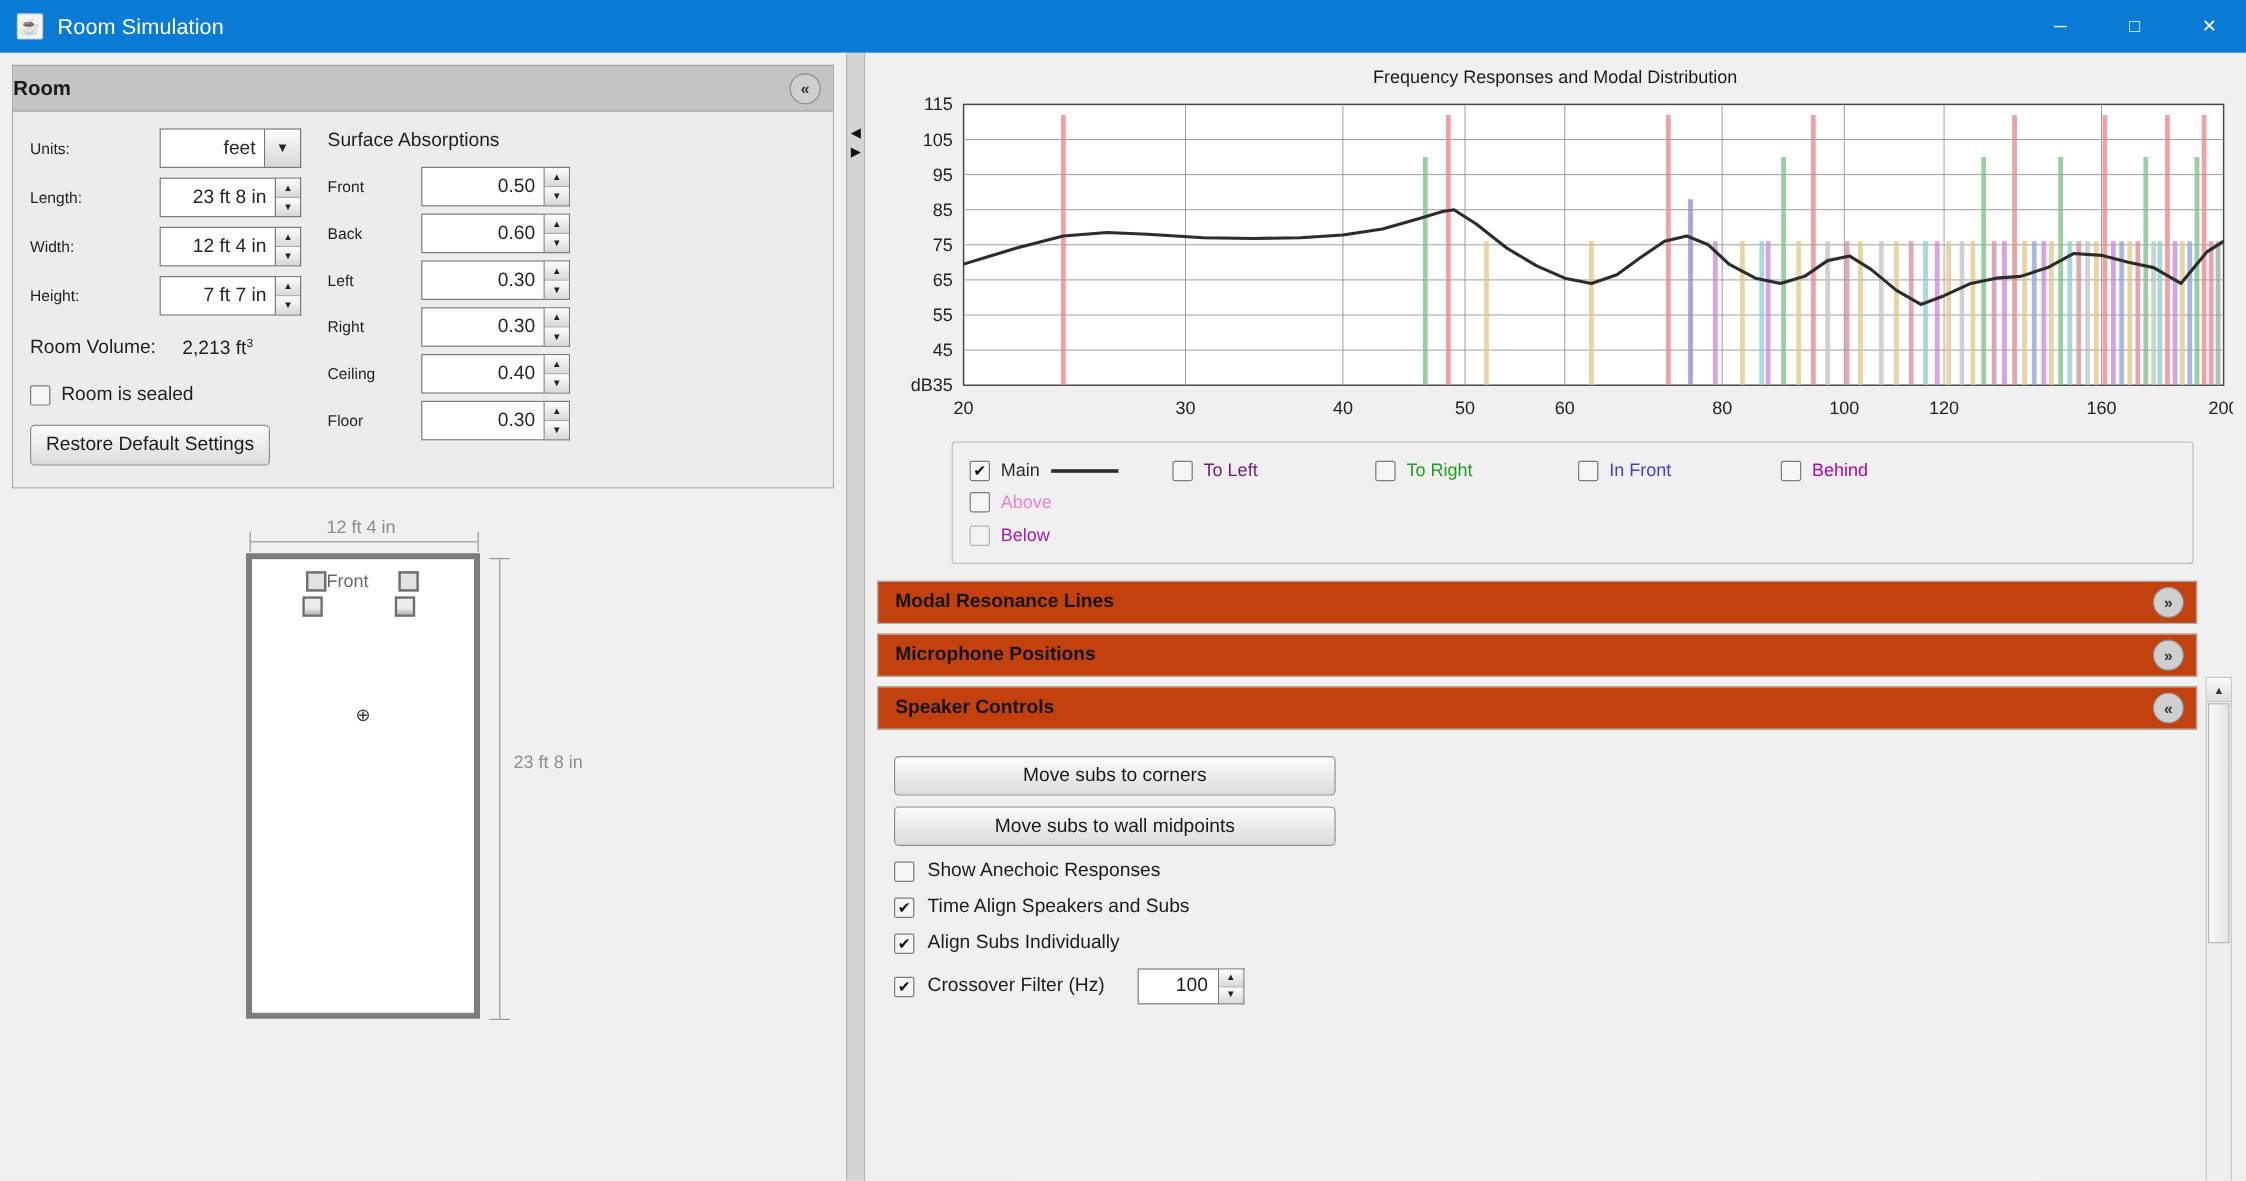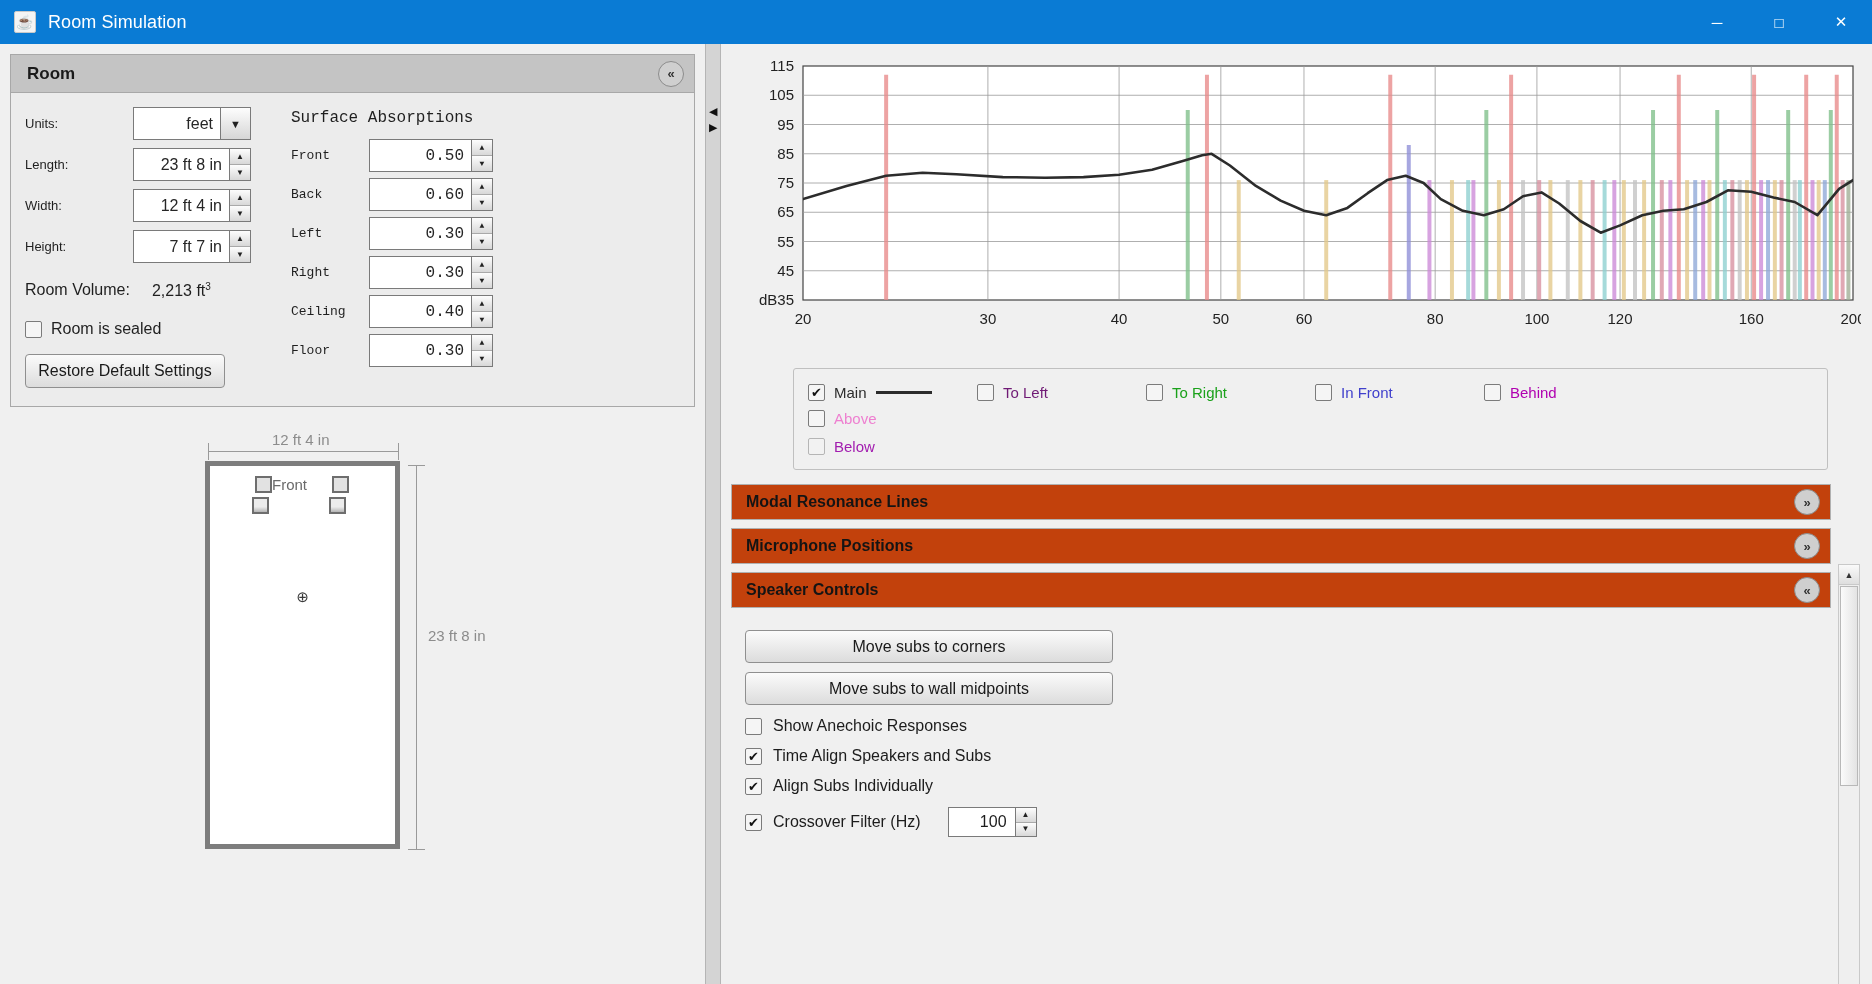--- a/index.html
+++ b/index.html
@@ -37,21 +37,21 @@
   #leftcol {
     width: 705px; background: #f0f0f0; position: relative;
     display: flex; flex-direction: column;
   }
   .panel {
     margin: 10px 10px 0 10px; border: 1px solid #a8a8a8;
     background: #ececec;
   }
   .panel-head {
     height: 38px; background: #c4c4c4; border-bottom: 1px solid #a8a8a8;
-    display: flex; align-items: center; padding: 0 16px;
+    display: flex; align-items: center; padding: 0 0;
     font-size: 17px; font-weight: bold; color: #1a1a1a;
     position: relative;
   }
   .collapse-btn {
     position: absolute; right: 10px; top: 50%; transform: translateY(-50%);
     width: 26px; height: 26px; border-radius: 50%;
     border: 1px solid #8c8c8c; background: #cfcfcf;
     display: flex; align-items: center; justify-content: center;
     font-size: 13px; color: #333; line-height: 1;
   }
@@ -248,21 +248,21 @@
           </div>
 
           <div class="chk" style="margin-top:20px;">
             <span class="box"></span>
             <span>Room is sealed</span>
           </div>
 
           <div class="btn" style="width:200px;height:34px;margin-top:16px;">Restore Default Settings</div>
         </div>
 
-        <div style="margin-left:18px;padding-top:2px;font-family:Liberation Mono, monospace;">
+        <div style="padding-top:2px;">
           <div class="abs-title">Surface Absorptions</div>
           <div class="absgrid">
               <div class="lbl">Front</div>
               <div class="fieldwrap">
                 <div class="txtfield">0.50</div>
                 <div class="spin">
                   <div>▲</div>
                   <div>▼</div>
                 </div>
               </div>
@@ -335,20 +335,21 @@
   </div>
 
   <div id="divider">
     <div class="tri" style="top:62px;">◀</div>
     <div class="tri" style="top:78px;">▶</div>
   </div>
 
   <div id="rightcol">
 
     <div id="chartbox">
+      <div id="charttitle">Frequency Responses and Modal Distribution</div>
       <svg id="plotsvg" width="1130" height="285">
           <rect x="72" y="14" width="1050" height="234" fill="#fff" stroke="#444" stroke-width="1.2"></rect>
           <text x="63" y="253" text-anchor="end" font-size="15" fill="#222" font-family="&quot;Liberation Sans&quot;,sans-serif">35</text>
           <line x1="72" y1="218.75" x2="1122" y2="218.75" stroke="#9a9a9a" stroke-width="0.8"></line>
           <text x="63" y="223.75" text-anchor="end" font-size="15" fill="#222" font-family="&quot;Liberation Sans&quot;,sans-serif">45</text>
           <line x1="72" y1="189.5" x2="1122" y2="189.5" stroke="#9a9a9a" stroke-width="0.8"></line>
           <text x="63" y="194.5" text-anchor="end" font-size="15" fill="#222" font-family="&quot;Liberation Sans&quot;,sans-serif">55</text>
           <line x1="72" y1="160.25" x2="1122" y2="160.25" stroke="#9a9a9a" stroke-width="0.8"></line>
           <text x="63" y="165.25" text-anchor="end" font-size="15" fill="#222" font-family="&quot;Liberation Sans&quot;,sans-serif">65</text>
           <line x1="72" y1="131" x2="1122" y2="131" stroke="#9a9a9a" stroke-width="0.8"></line>

